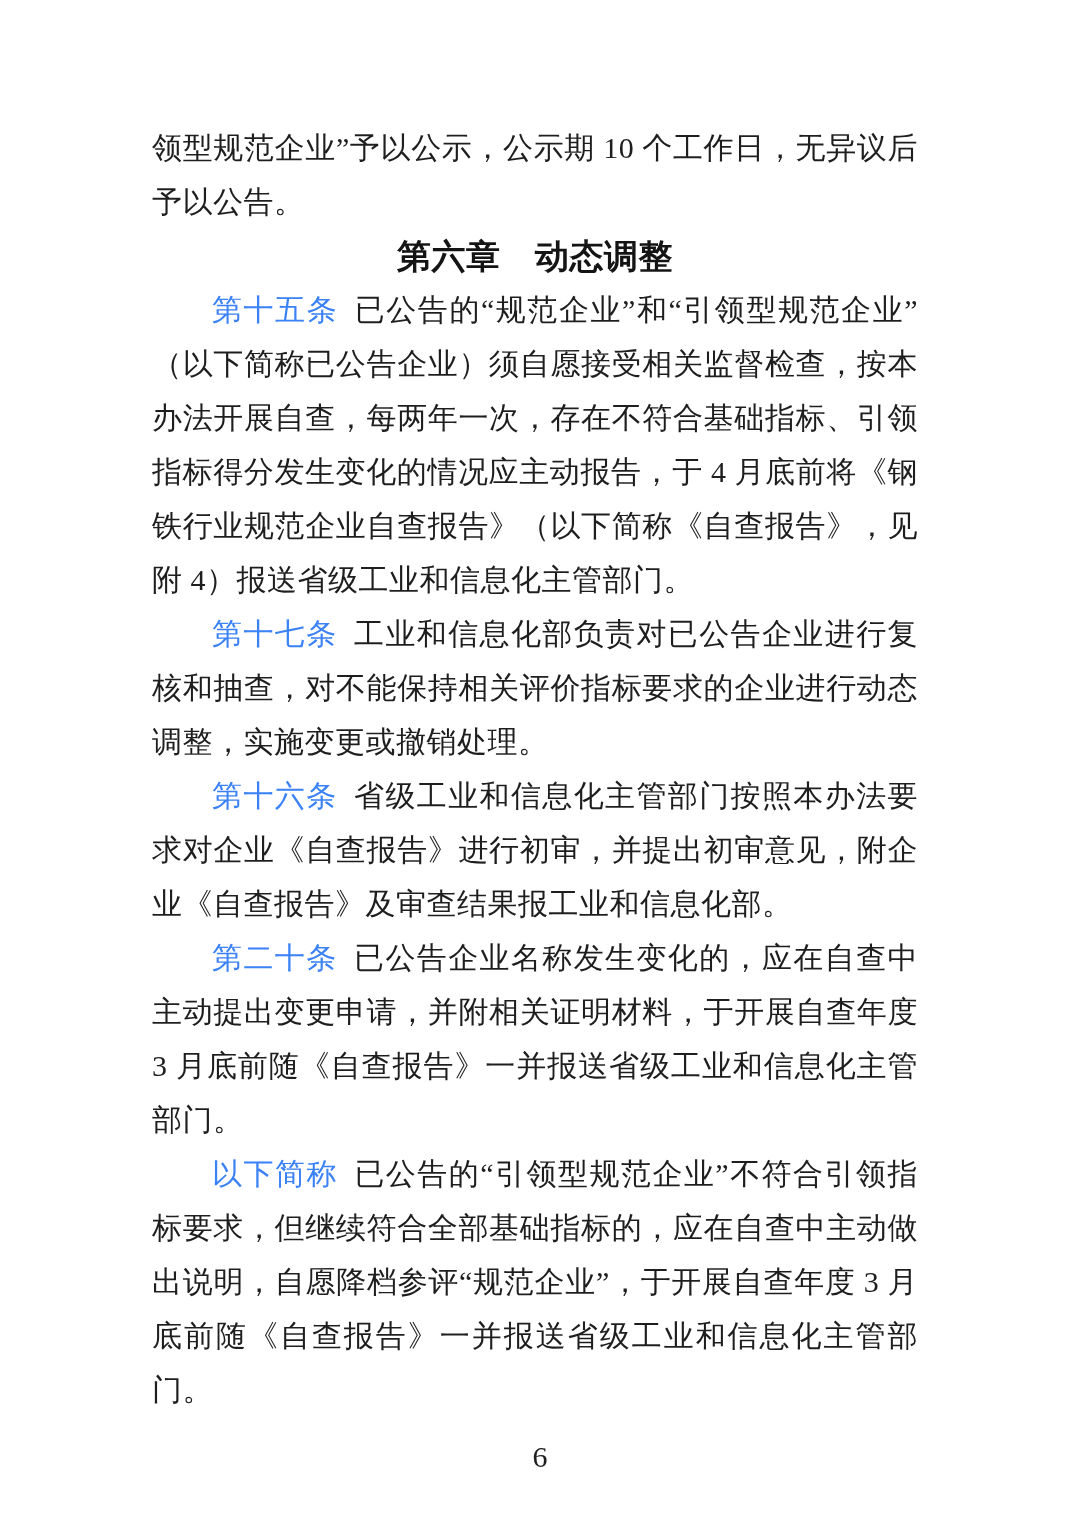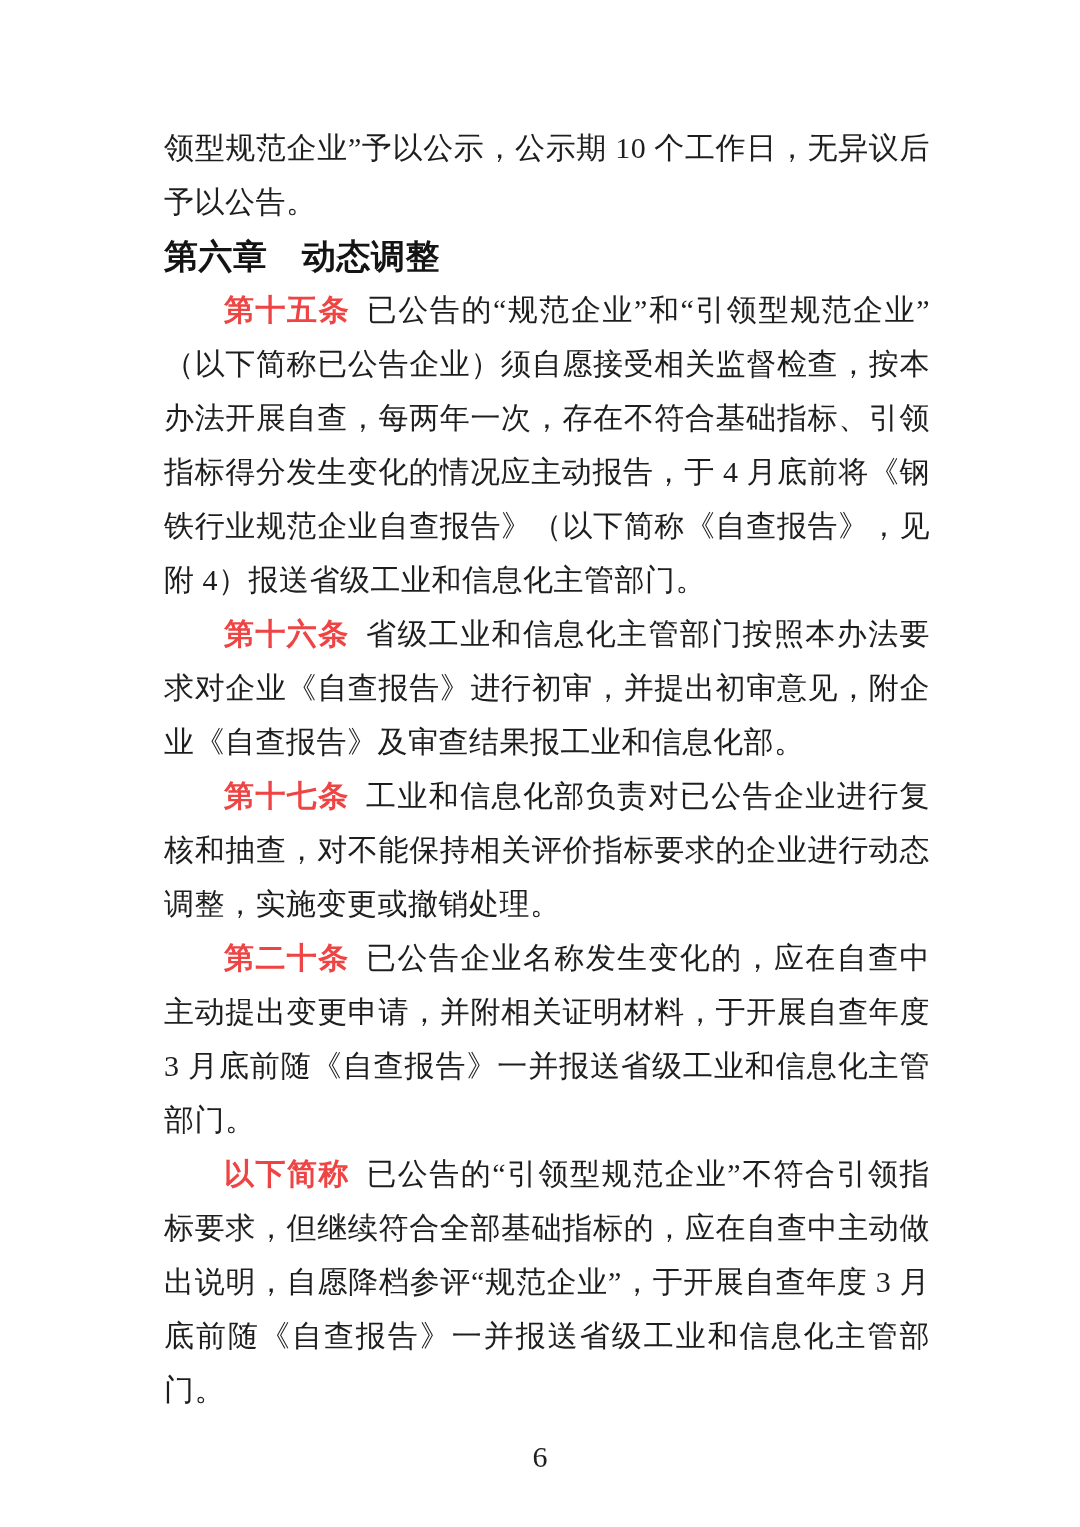--- a/index.html
+++ b/index.html
@@ -11,50 +11,50 @@
     position: relative;
     width: 1080px;
     height: 1527px;
     background: #ffffff;
     overflow: hidden;
     font-family: "Liberation Serif", "DejaVu Serif", serif;
     color: #1e1e1e;
   }
   .content {
     position: absolute;
-    left: 164px;
+    left: 152px;
     top: 121px;
     width: 766px;
     font-size: 30px;
     line-height: 54px;
     text-align: justify;
     text-justify: inter-ideograph;
     letter-spacing: 0.5px;
   }
   .content p {
     margin: 0;
   }
   p.article {
     text-indent: 2em;
   }
   .chapter {
     margin: 0;
     font-size: 34px;
     line-height: 54px;
-    text-align: left;
+    text-align: center;
     text-indent: 0;
     font-weight: bold;
     font-family: "Liberation Sans", "DejaVu Sans", sans-serif;
     color: #141414;
   }
   .art-number {
-    font-weight: bold;
+    font-weight: normal;
     font-family: "Liberation Sans", "DejaVu Sans", sans-serif;
     margin-right: 0.55em;
-    color: #ef4444;
+    color: #3b82f6;
   }
   .page-number {
     position: absolute;
     left: 0;
     bottom: 52px;
     width: 100%;
     text-align: center;
     font-size: 30px;
     line-height: 36px;
     color: #1e1e1e;
@@ -68,25 +68,25 @@
 
     <p class="continuation">领型规范企业”予以公示，公示期 10 个工作日，无异议后予以公告。</p>
 
     <p class="chapter">第六章　动态调整</p>
 
     <p class="article">
       <span class="art-number">第十五条</span><span>已公告的“规范企业”和“引领型规范企业”（以下简称已公告企业）须自愿接受相关监督检查，按本办法开展自查，每两年一次，存在不符合基础指标、引领指标得分发生变化的情况应主动报告，于 4 月底前将《钢铁行业规范企业自查报告》（以下简称《自查报告》，见附 4）报送省级工业和信息化主管部门。</span>
     </p>
 
     <p class="article">
-      <span class="art-number">第十六条</span><span>省级工业和信息化主管部门按照本办法要求对企业《自查报告》进行初审，并提出初审意见，附企业《自查报告》及审查结果报工业和信息化部。</span>
+      <span class="art-number">第十七条</span><span>工业和信息化部负责对已公告企业进行复核和抽查，对不能保持相关评价指标要求的企业进行动态调整，实施变更或撤销处理。</span>
     </p>
 
     <p class="article">
-      <span class="art-number">第十七条</span><span>工业和信息化部负责对已公告企业进行复核和抽查，对不能保持相关评价指标要求的企业进行动态调整，实施变更或撤销处理。</span>
+      <span class="art-number">第十六条</span><span>省级工业和信息化主管部门按照本办法要求对企业《自查报告》进行初审，并提出初审意见，附企业《自查报告》及审查结果报工业和信息化部。</span>
     </p>
 
     <p class="article">
       <span class="art-number">第二十条</span><span>已公告企业名称发生变化的，应在自查中主动提出变更申请，并附相关证明材料，于开展自查年度 3 月底前随《自查报告》一并报送省级工业和信息化主管部门。</span>
     </p>
 
     <p class="article">
       <span class="art-number">以下简称</span><span>已公告的“引领型规范企业”不符合引领指标要求，但继续符合全部基础指标的，应在自查中主动做出说明，自愿降档参评“规范企业”，于开展自查年度 3 月底前随《自查报告》一并报送省级工业和信息化主管部门。</span>
     </p>
 

